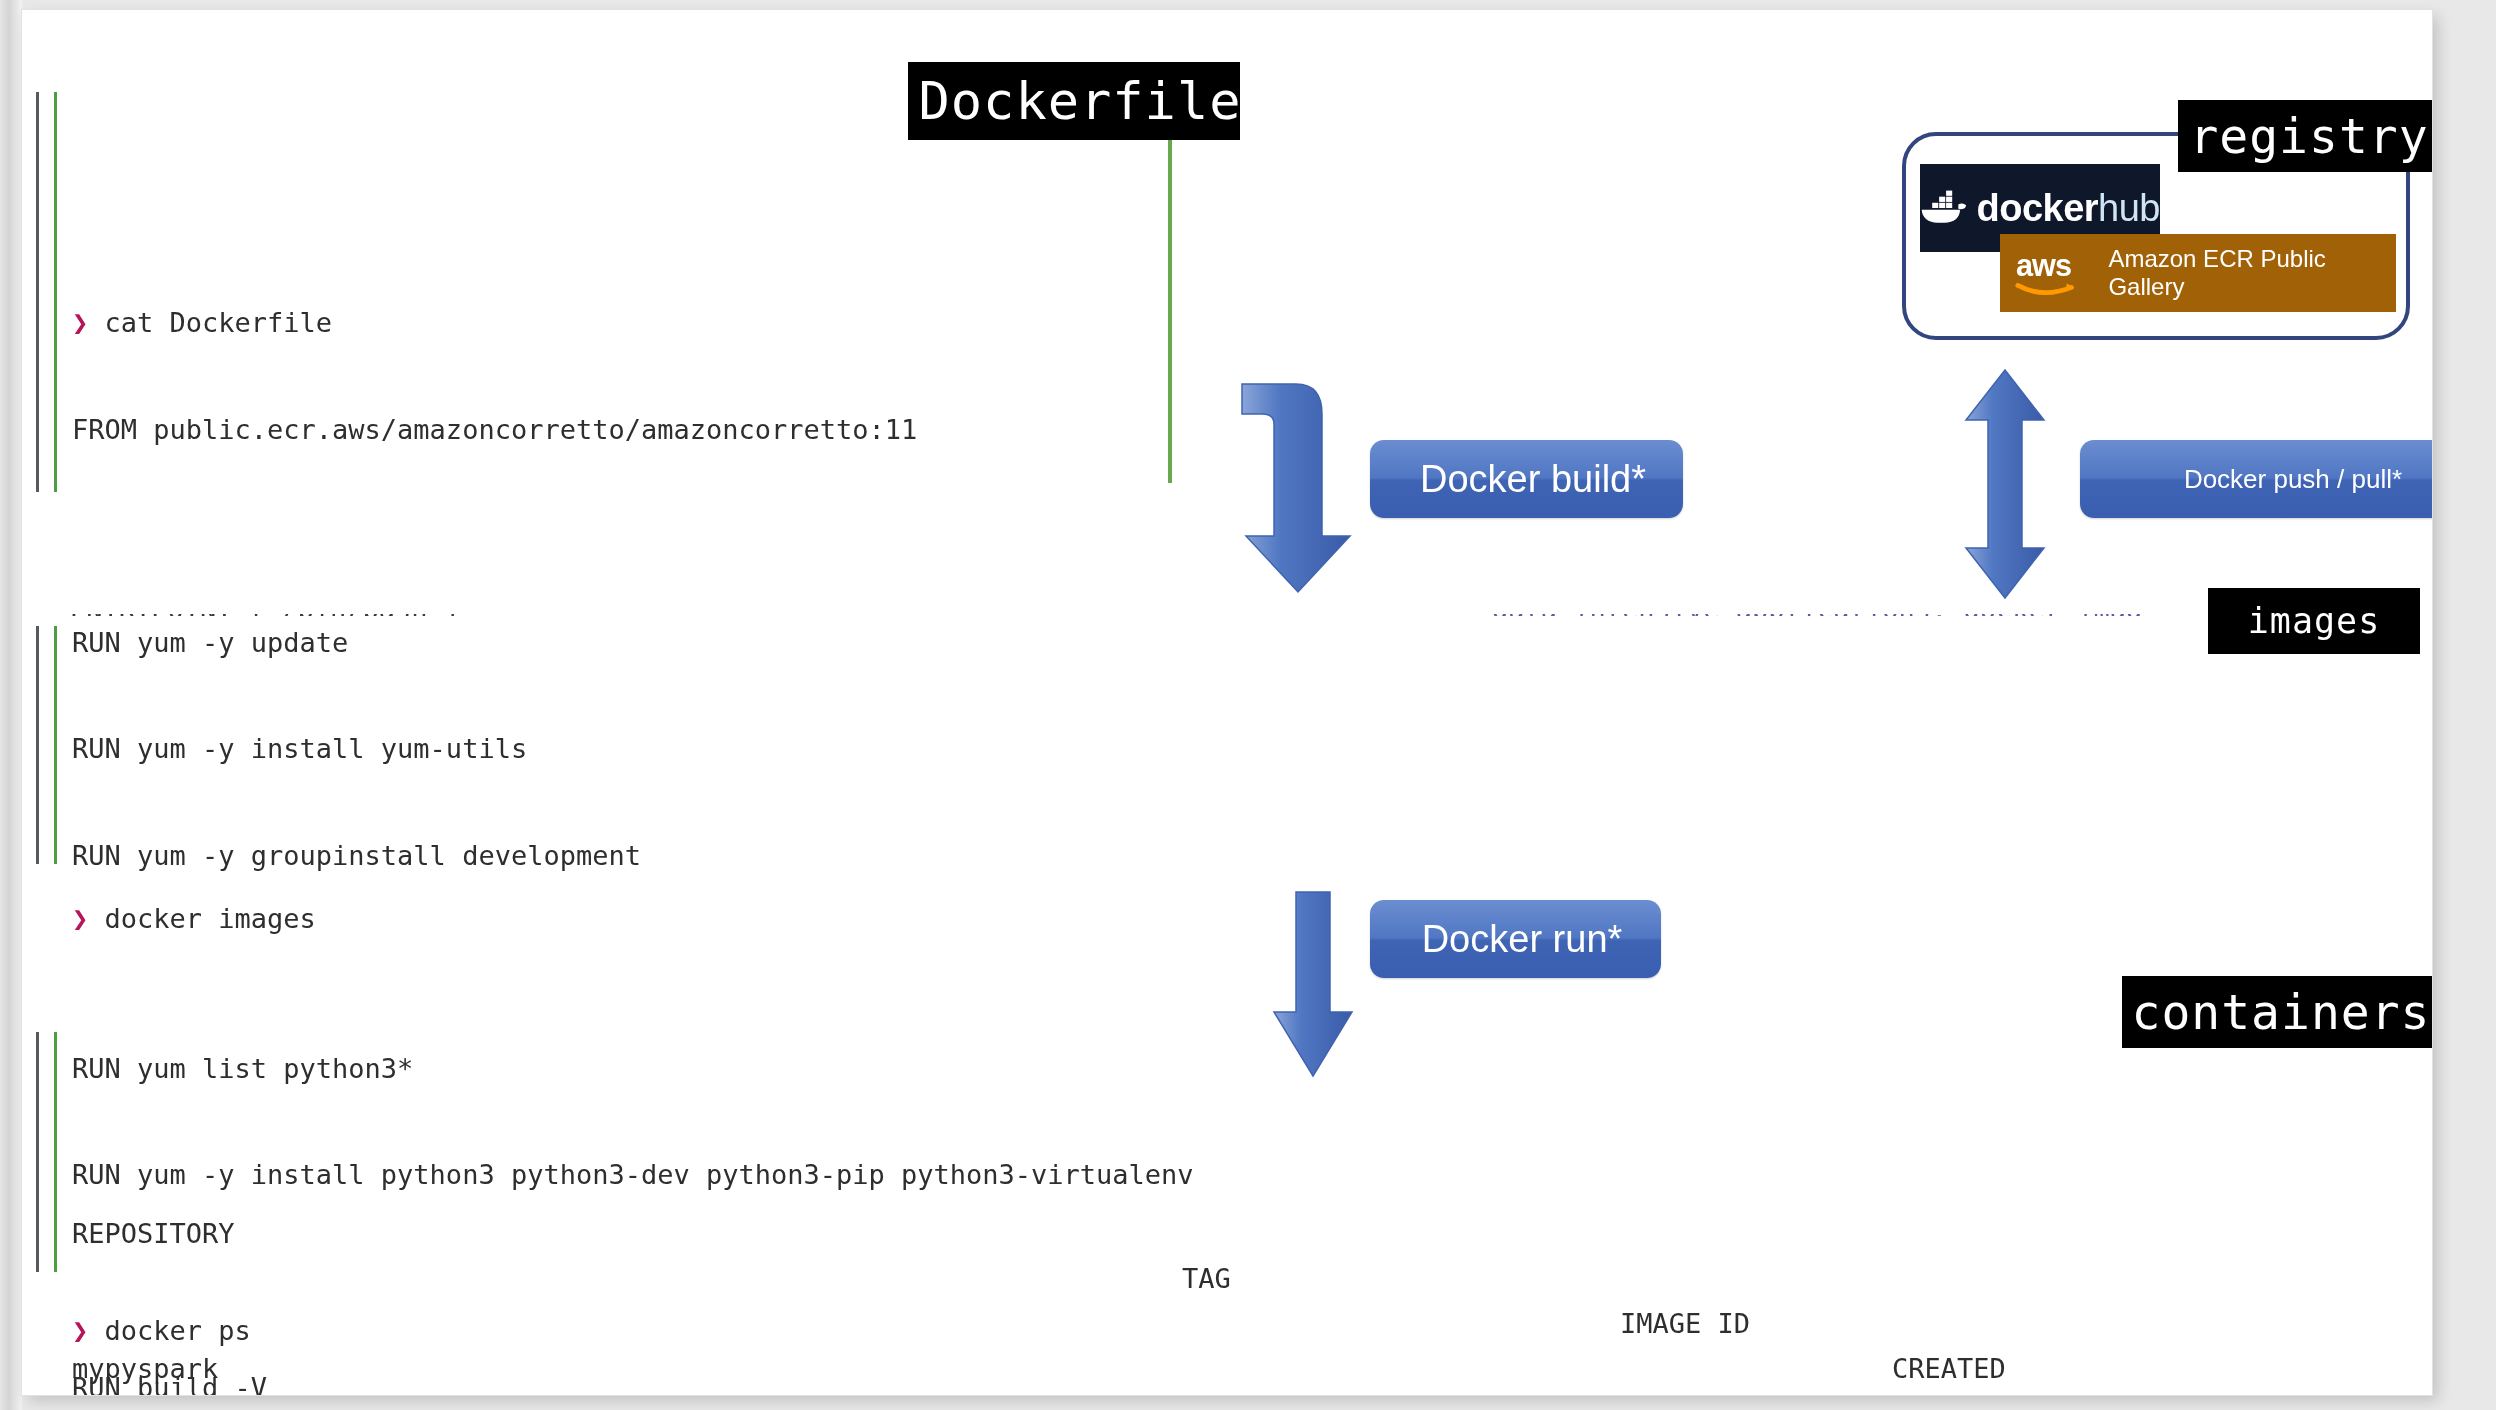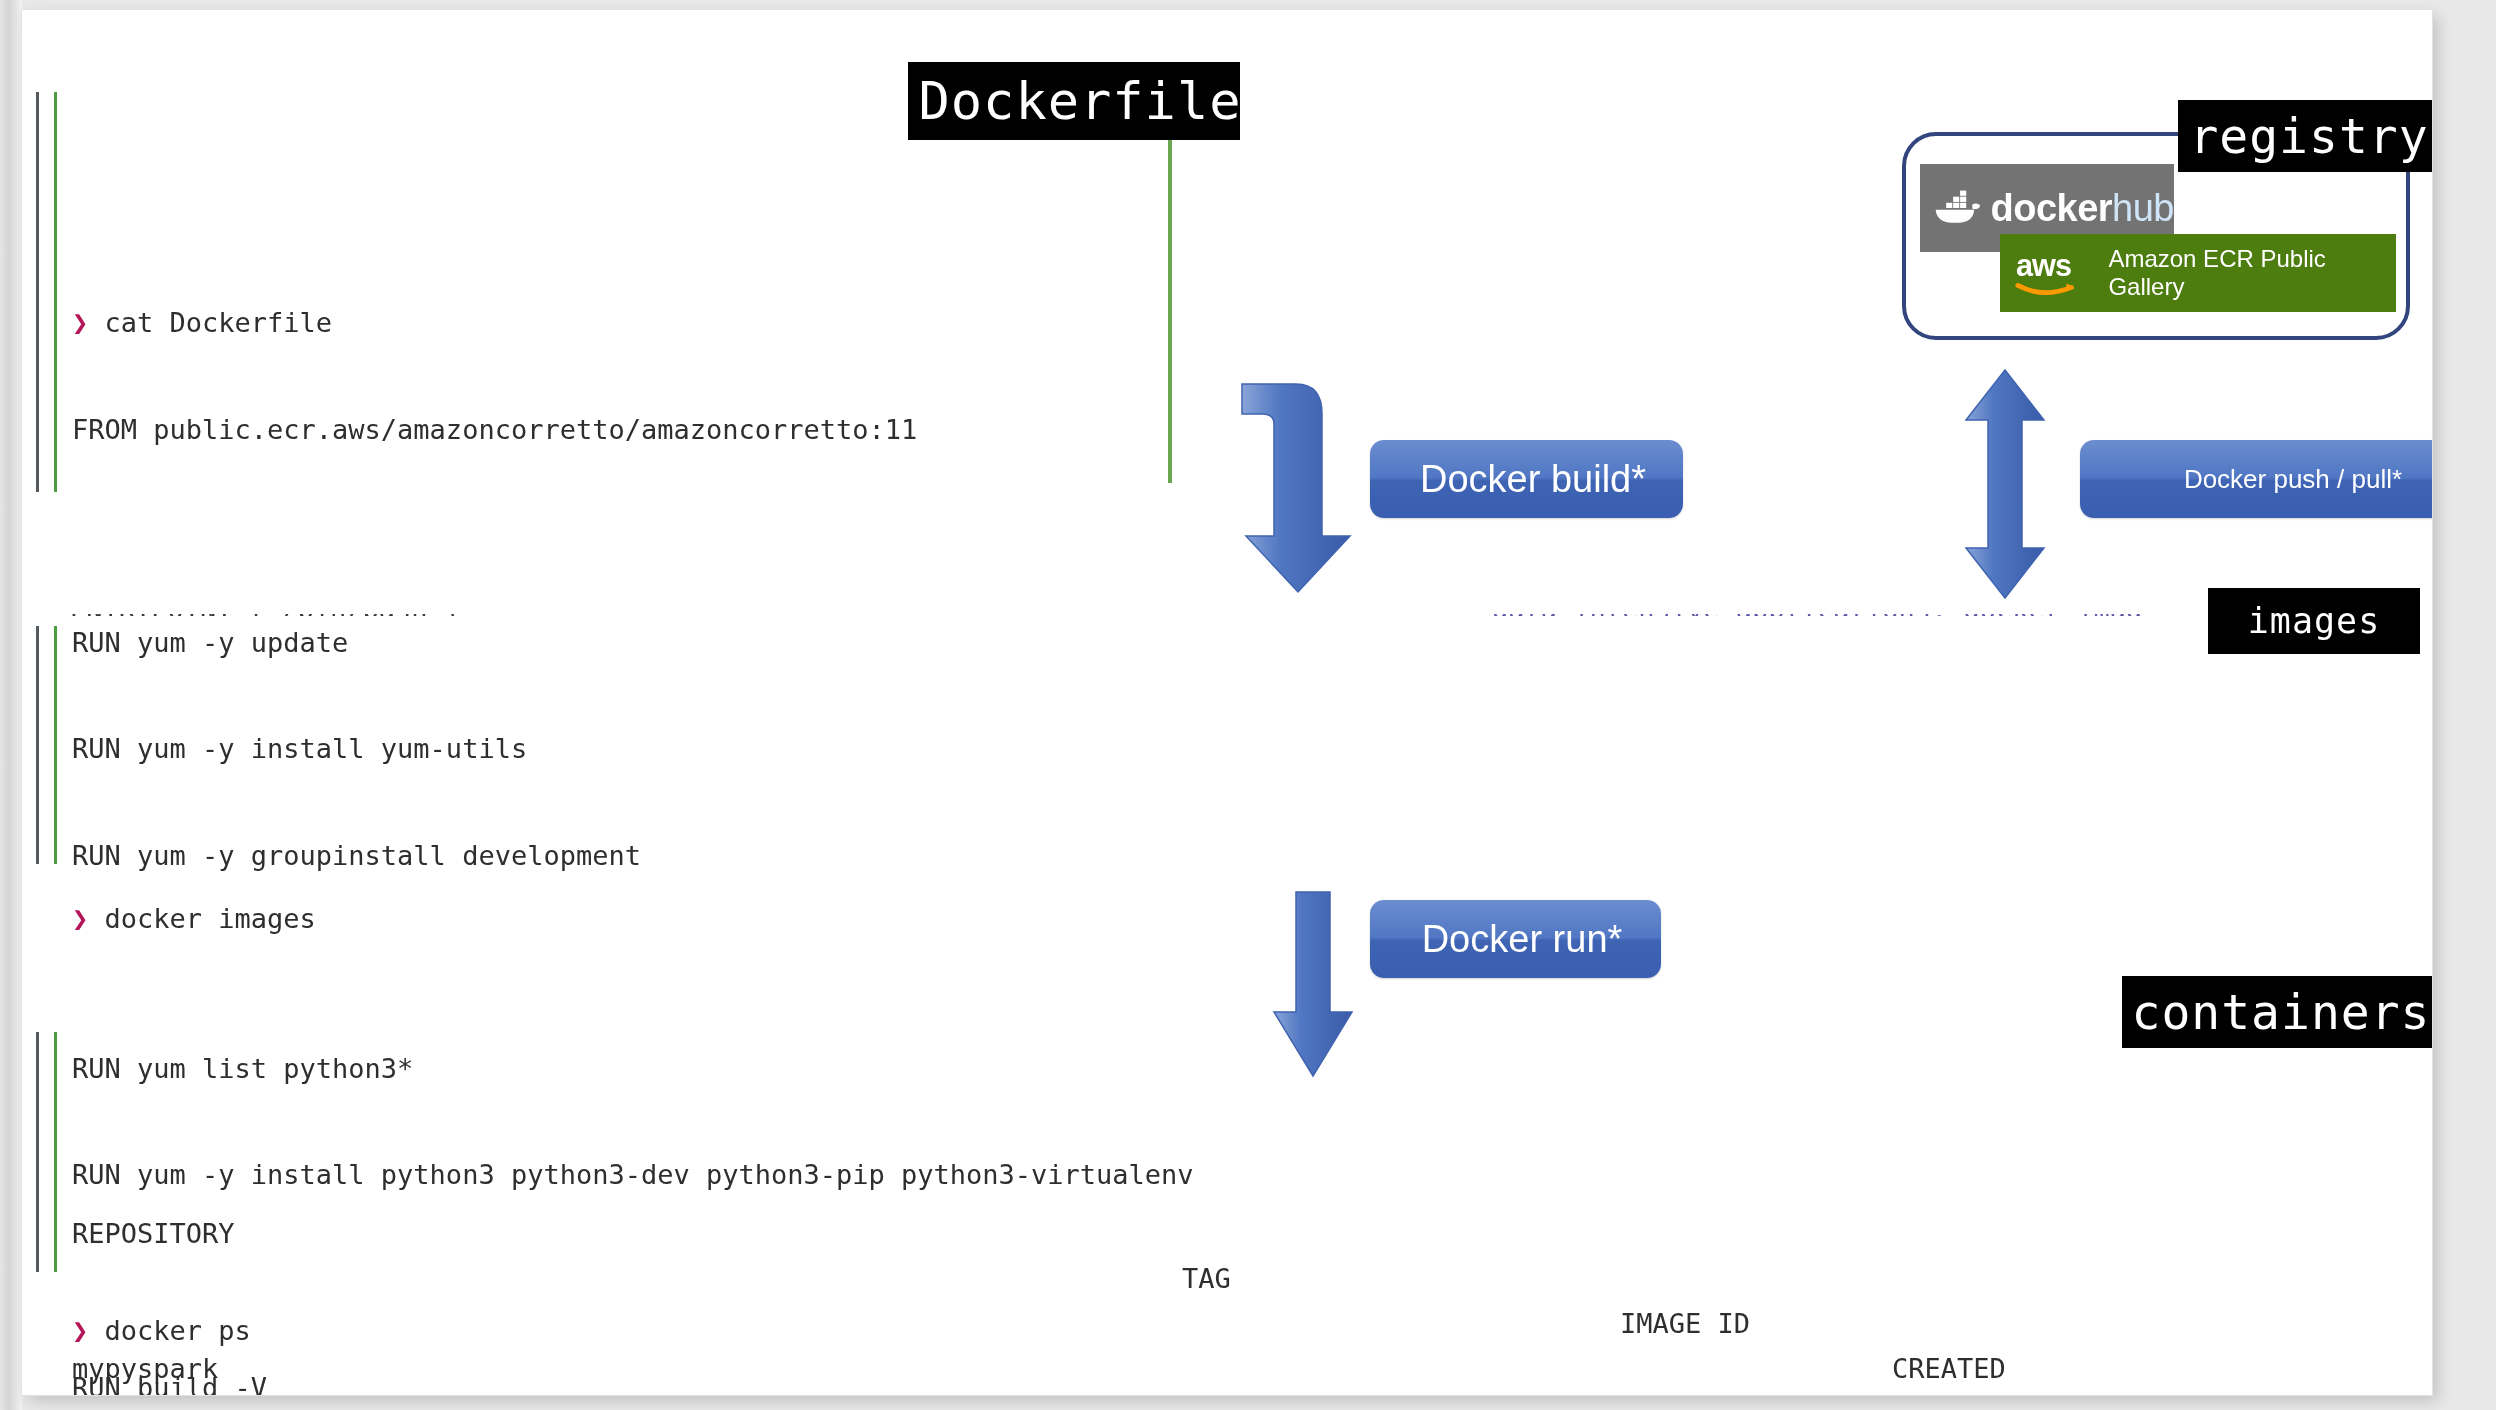--- a/index.html
+++ b/index.html
@@ -64,33 +64,33 @@
   }
   
   #registry-card {
     position: absolute;
     border: 4px solid #33457e;
     border-radius: 34px;
     background: #ffffff;
   }
   #dockerhub-logo {
     position: absolute;
-    background: #737373;
-    display: flex; align-items: center; padding-left: 14px; text-align: right;
+    background: #0f172a;
+    display: flex; align-items: center;  text-align: right;
   }
   #dockerhub-wordmark {
     font-family: "Liberation Sans", sans-serif;
     font-weight: bold;
     color: #ffffff;
     letter-spacing: -0.5px;
   }
   #dockerhub-wordmark .hub { color: #cfe4f7; font-weight: normal; }
   #aws-bar {
     position: absolute;
-    background: #4d7c0f;
+    background: #a16207;
     display: flex; align-items: center;
   }
   #aws-label {
     color: #ffffff;
     font-family: "Liberation Sans", sans-serif;
   }
   
   .ghost {
     position: absolute;
     font-family: "DejaVu Sans Mono", monospace;

